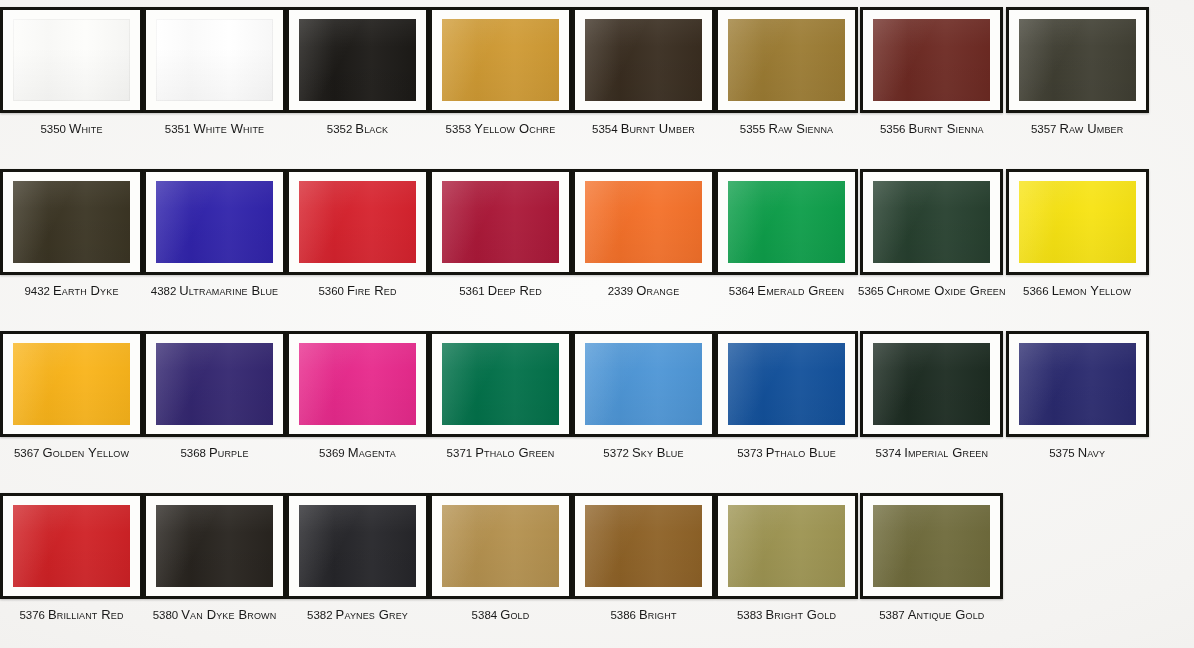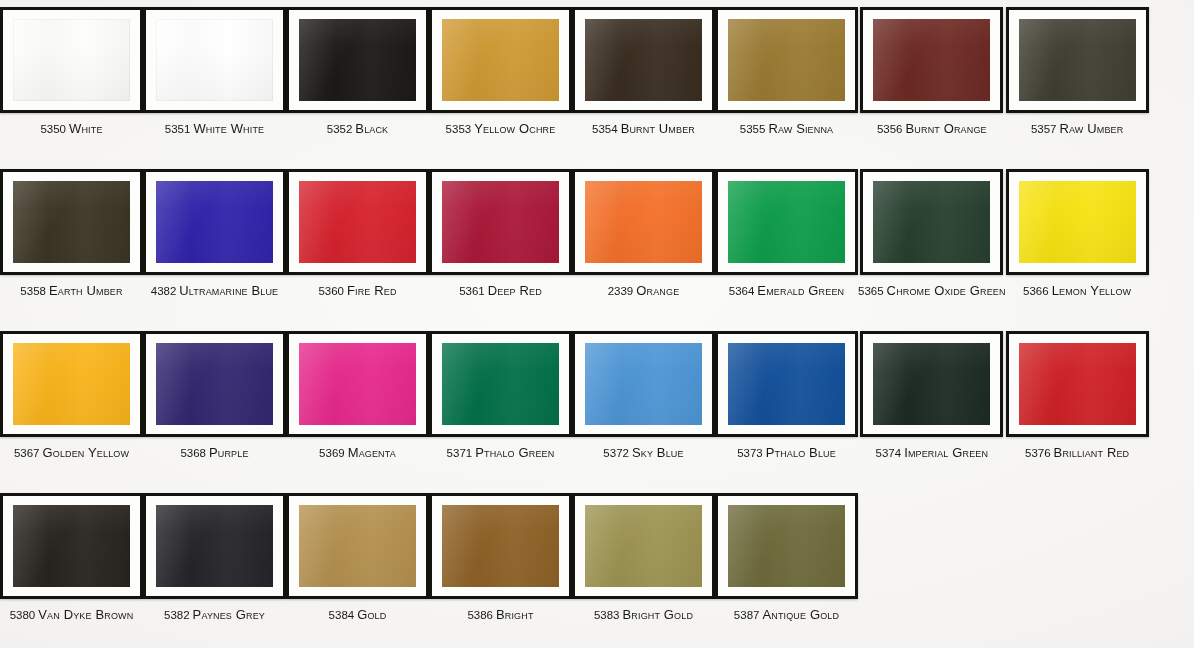--- a/index.html
+++ b/index.html
@@ -152,33 +152,33 @@
     <div class="cell">
       <div class="frame">
         <div class="chip" style="background-color: rgb(155, 123, 51);"></div>
       </div>
       <div class="label"><span class="code">5355</span><span class="name">Raw Sienna</span></div>
     </div>
     <div class="cell">
       <div class="frame">
         <div class="chip" style="background-color: rgb(109, 42, 35);"></div>
       </div>
-      <div class="label"><span class="code">5356</span><span class="name">Burnt Orange</span></div>
+      <div class="label"><span class="code">5356</span><span class="name">Burnt Sienna</span></div>
     </div>
     <div class="cell">
       <div class="frame">
         <div class="chip" style="background-color: rgb(64, 63, 51);"></div>
       </div>
       <div class="label"><span class="code">5357</span><span class="name">Raw Umber</span></div>
     </div>
     <div class="cell">
       <div class="frame">
         <div class="chip" style="background-color: rgb(59, 53, 36);"></div>
       </div>
-      <div class="label"><span class="code">5358</span><span class="name">Earth Umber</span></div>
+      <div class="label"><span class="code">9432</span><span class="name">Earth Dyke</span></div>
     </div>
     <div class="cell">
       <div class="frame">
         <div class="chip" style="background-color: rgb(49, 36, 171);"></div>
       </div>
       <div class="label"><span class="code">4382</span><span class="name">Ultramarine Blue</span></div>
     </div>
     <div class="cell">
       <div class="frame">
         <div class="chip" style="background-color: rgb(214, 35, 46);"></div>
@@ -249,20 +249,26 @@
       <div class="frame">
         <div class="chip" style="background-color: rgb(19, 81, 155);"></div>
       </div>
       <div class="label"><span class="code">5373</span><span class="name">Pthalo Blue</span></div>
     </div>
     <div class="cell">
       <div class="frame">
         <div class="chip" style="background-color: rgb(29, 44, 34);"></div>
       </div>
       <div class="label"><span class="code">5374</span><span class="name">Imperial Green</span></div>
+    </div>
+    <div class="cell">
+      <div class="frame">
+        <div class="chip" style="background-color: rgb(42, 42, 110);"></div>
+      </div>
+      <div class="label"><span class="code">5375</span><span class="name">Navy</span></div>
     </div>
     <div class="cell">
       <div class="frame">
         <div class="chip" style="background-color: rgb(207, 34, 38);"></div>
       </div>
       <div class="label"><span class="code">5376</span><span class="name">Brilliant Red</span></div>
     </div>
     <div class="cell">
       <div class="frame">
         <div class="chip" style="background-color: rgb(40, 36, 31);"></div>

